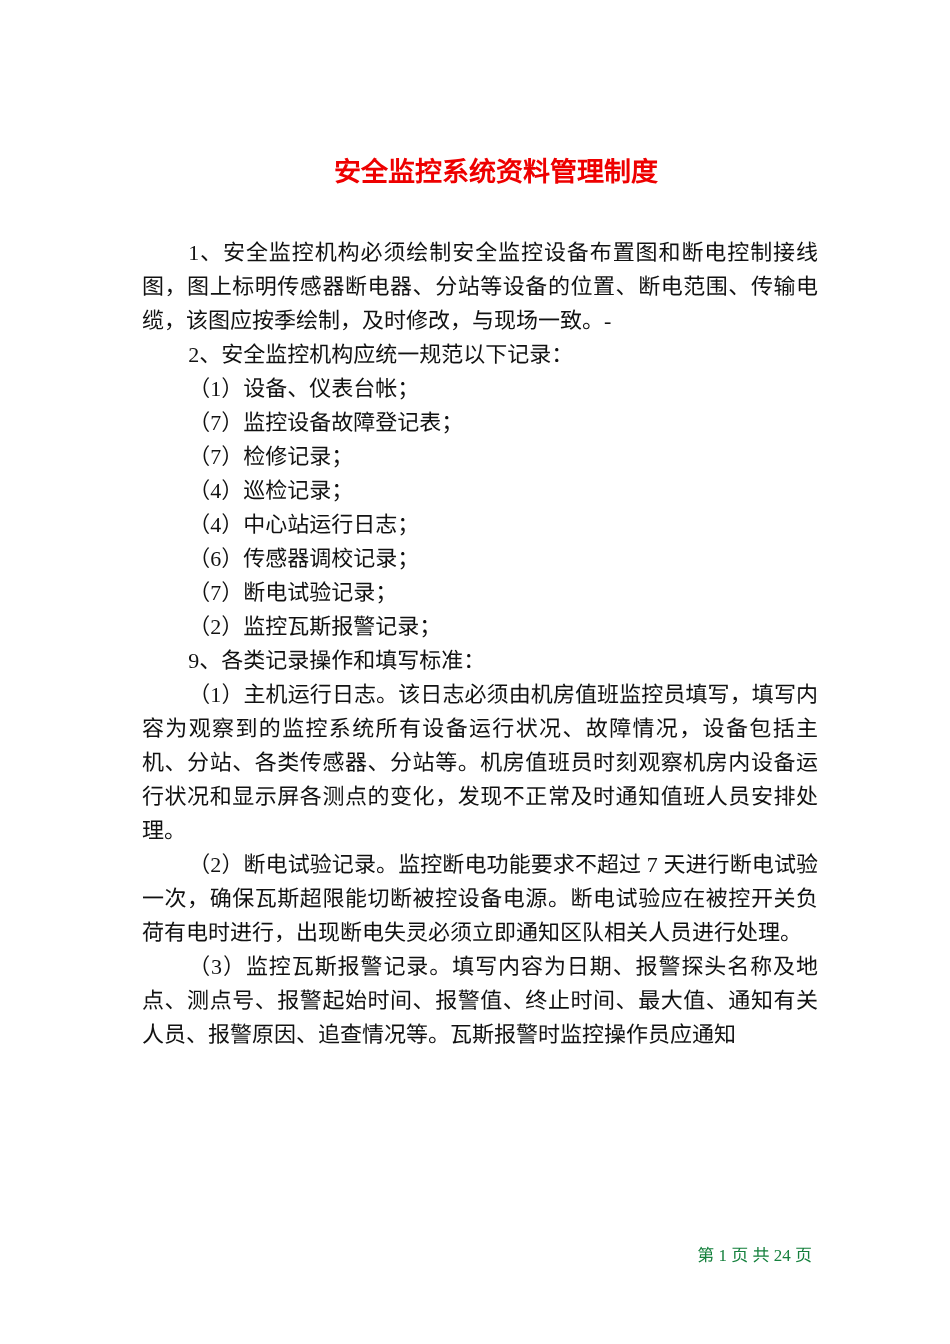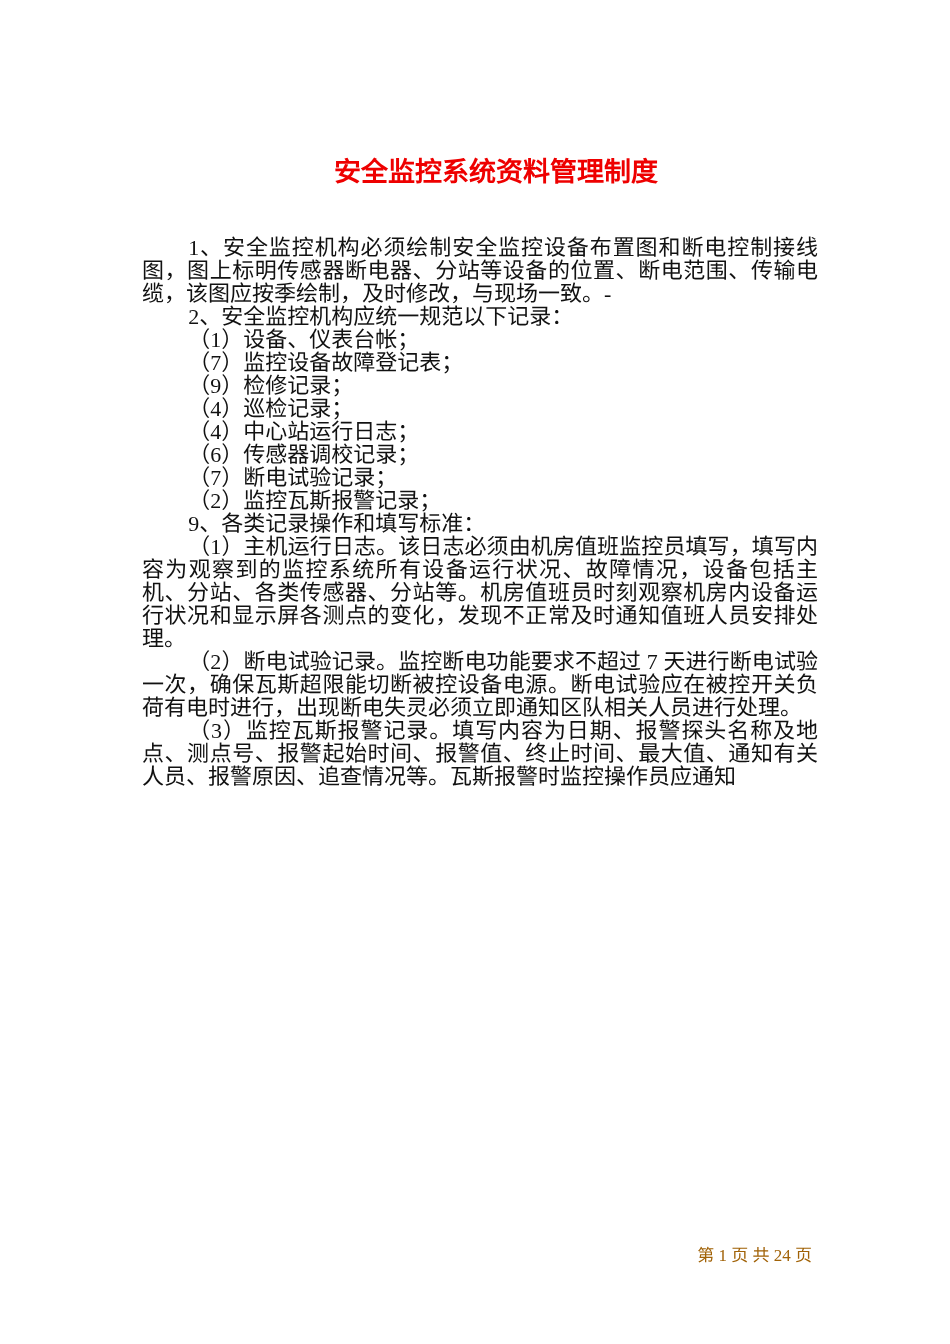--- a/index.html
+++ b/index.html
@@ -27,52 +27,52 @@
     font-size: 27px;
     line-height: 40px;
     font-weight: 700;
   }
   .doc-body {
     position: absolute;
     top: 236px;
     left: 142px;
     width: 676px;
     font-size: 22px;
-    line-height: 23px;
+    line-height: 34px;
     text-align: justify;
     text-justify: inter-ideograph;
   }
   .doc-body p {
     margin: 0;
     padding: 0;
     text-indent: 2.1em;
   }
   .page-footer {
     position: absolute;
     top: 1244px;
     right: 138px;
     font-size: 17px;
     line-height: 24px;
-    color: #a16207;
+    color: #15803d;
     font-family: "Liberation Serif", serif;
   }
 </style>
 </head>
 <body>
 
 <div class="page">
 
   <h1 class="doc-title" style="color: rgb(238, 0, 0);">安全监控系统资料管理制度</h1>
 
   <div class="doc-body">
     <p>1、安全监控机构必须绘制安全监控设备布置图和断电控制接线图，图上标明传感器断电器、分站等设备的位置、断电范围、传输电缆，该图应按季绘制，及时修改，与现场一致。-</p>
     <p>2、安全监控机构应统一规范以下记录：</p>
     <p>（1）设备、仪表台帐；</p>
     <p>（7）监控设备故障登记表；</p>
-    <p>（9）检修记录；</p>
+    <p>（7）检修记录；</p>
     <p>（4）巡检记录；</p>
     <p>（4）中心站运行日志；</p>
     <p>（6）传感器调校记录；</p>
     <p>（7）断电试验记录；</p>
     <p>（2）监控瓦斯报警记录；</p>
     <p>9、各类记录操作和填写标准：</p>
     <p>（1）主机运行日志。该日志必须由机房值班监控员填写，填写内容为观察到的监控系统所有设备运行状况、故障情况，设备包括主机、分站、各类传感器、分站等。机房值班员时刻观察机房内设备运行状况和显示屏各测点的变化，发现不正常及时通知值班人员安排处理。</p>
     <p>（2）断电试验记录。监控断电功能要求不超过 7 天进行断电试验一次，确保瓦斯超限能切断被控设备电源。断电试验应在被控开关负荷有电时进行，出现断电失灵必须立即通知区队相关人员进行处理。</p>
     <p>（3）监控瓦斯报警记录。填写内容为日期、报警探头名称及地点、测点号、报警起始时间、报警值、终止时间、最大值、通知有关人员、报警原因、追查情况等。瓦斯报警时监控操作员应通知</p>
   </div>

